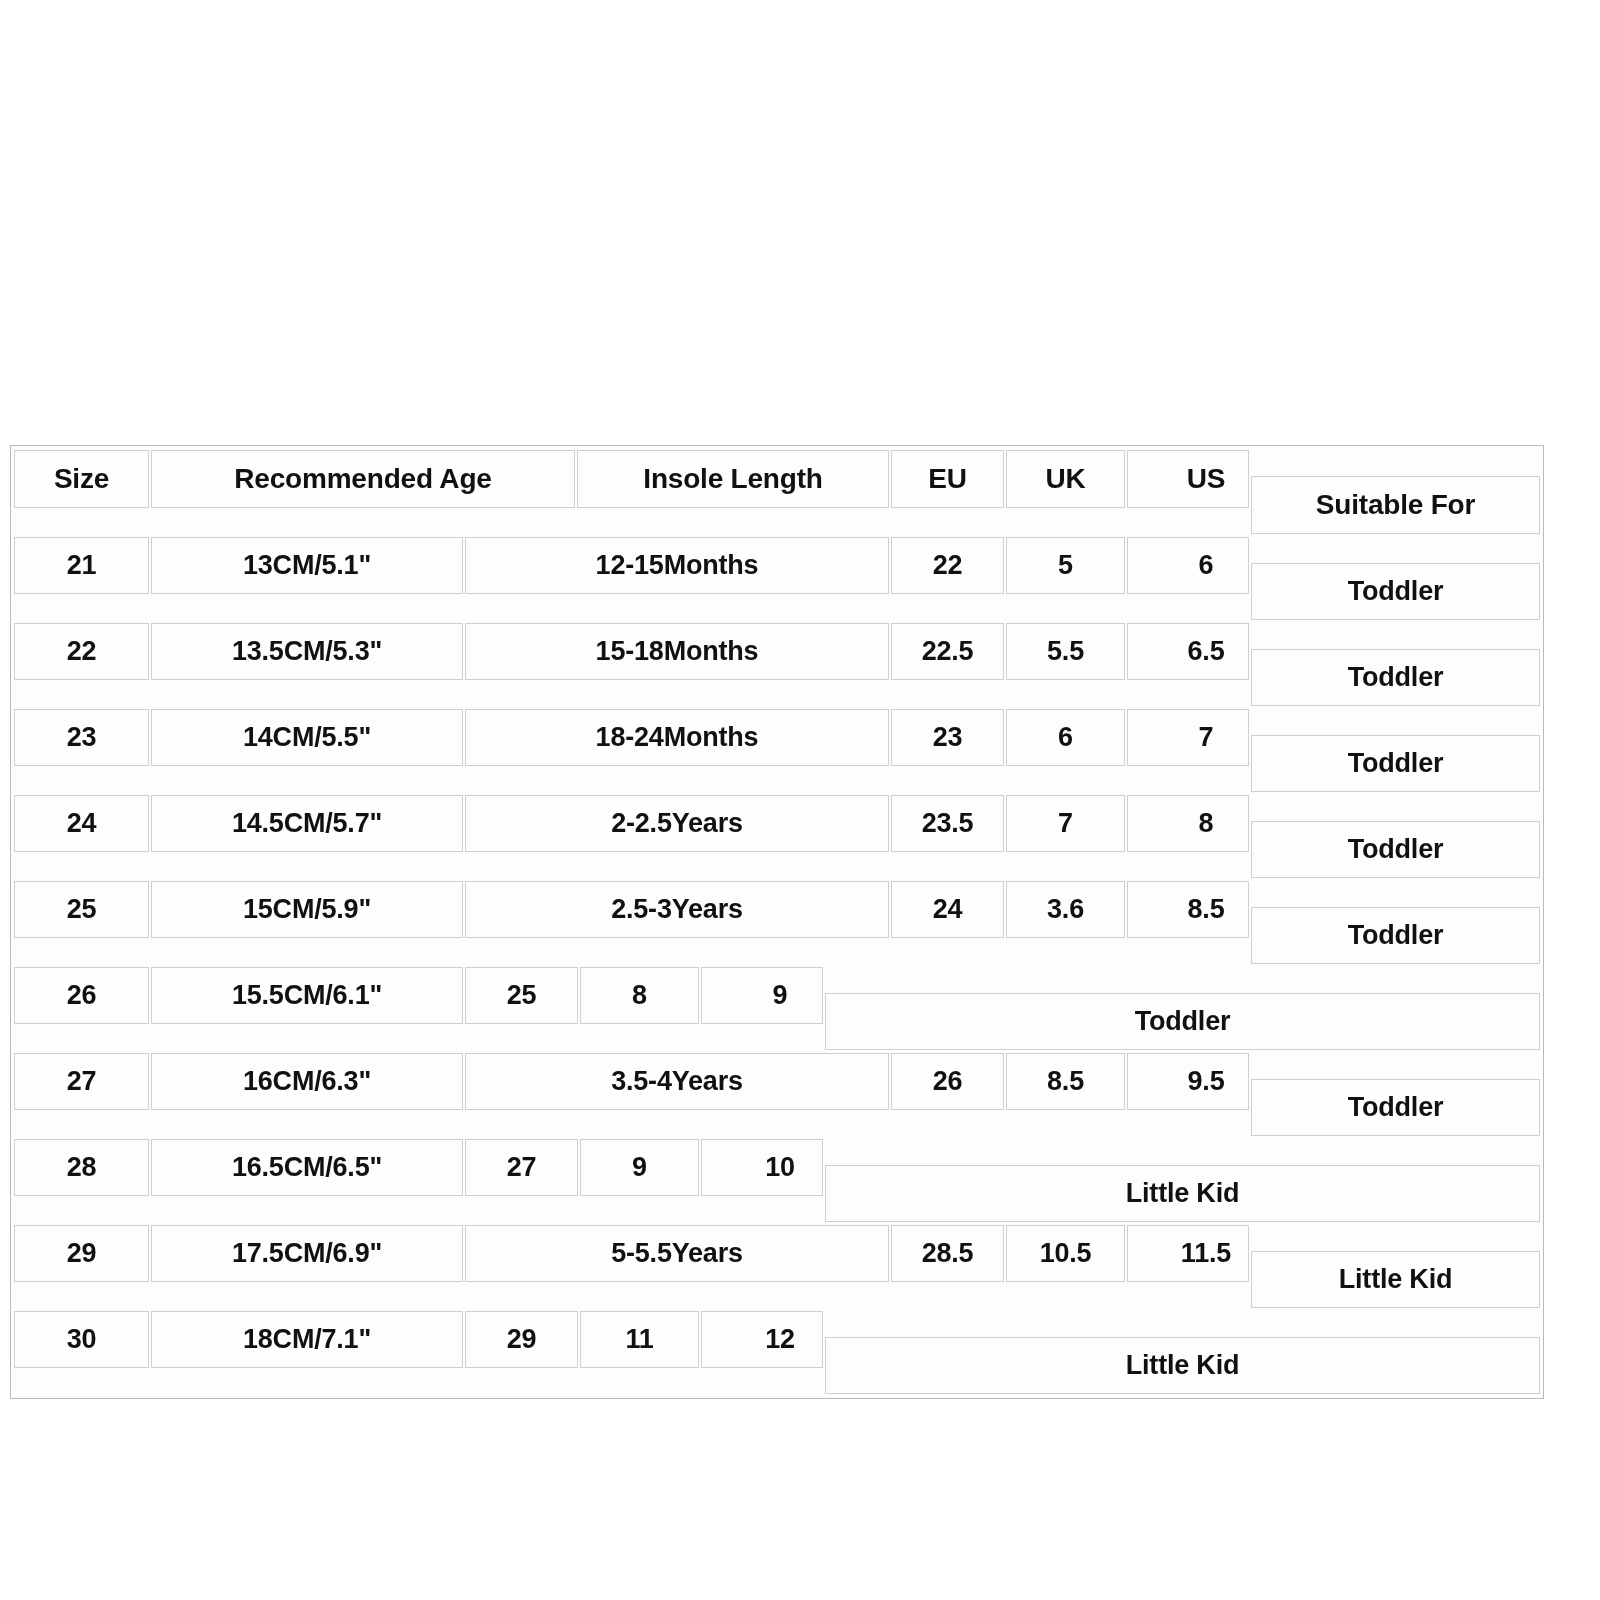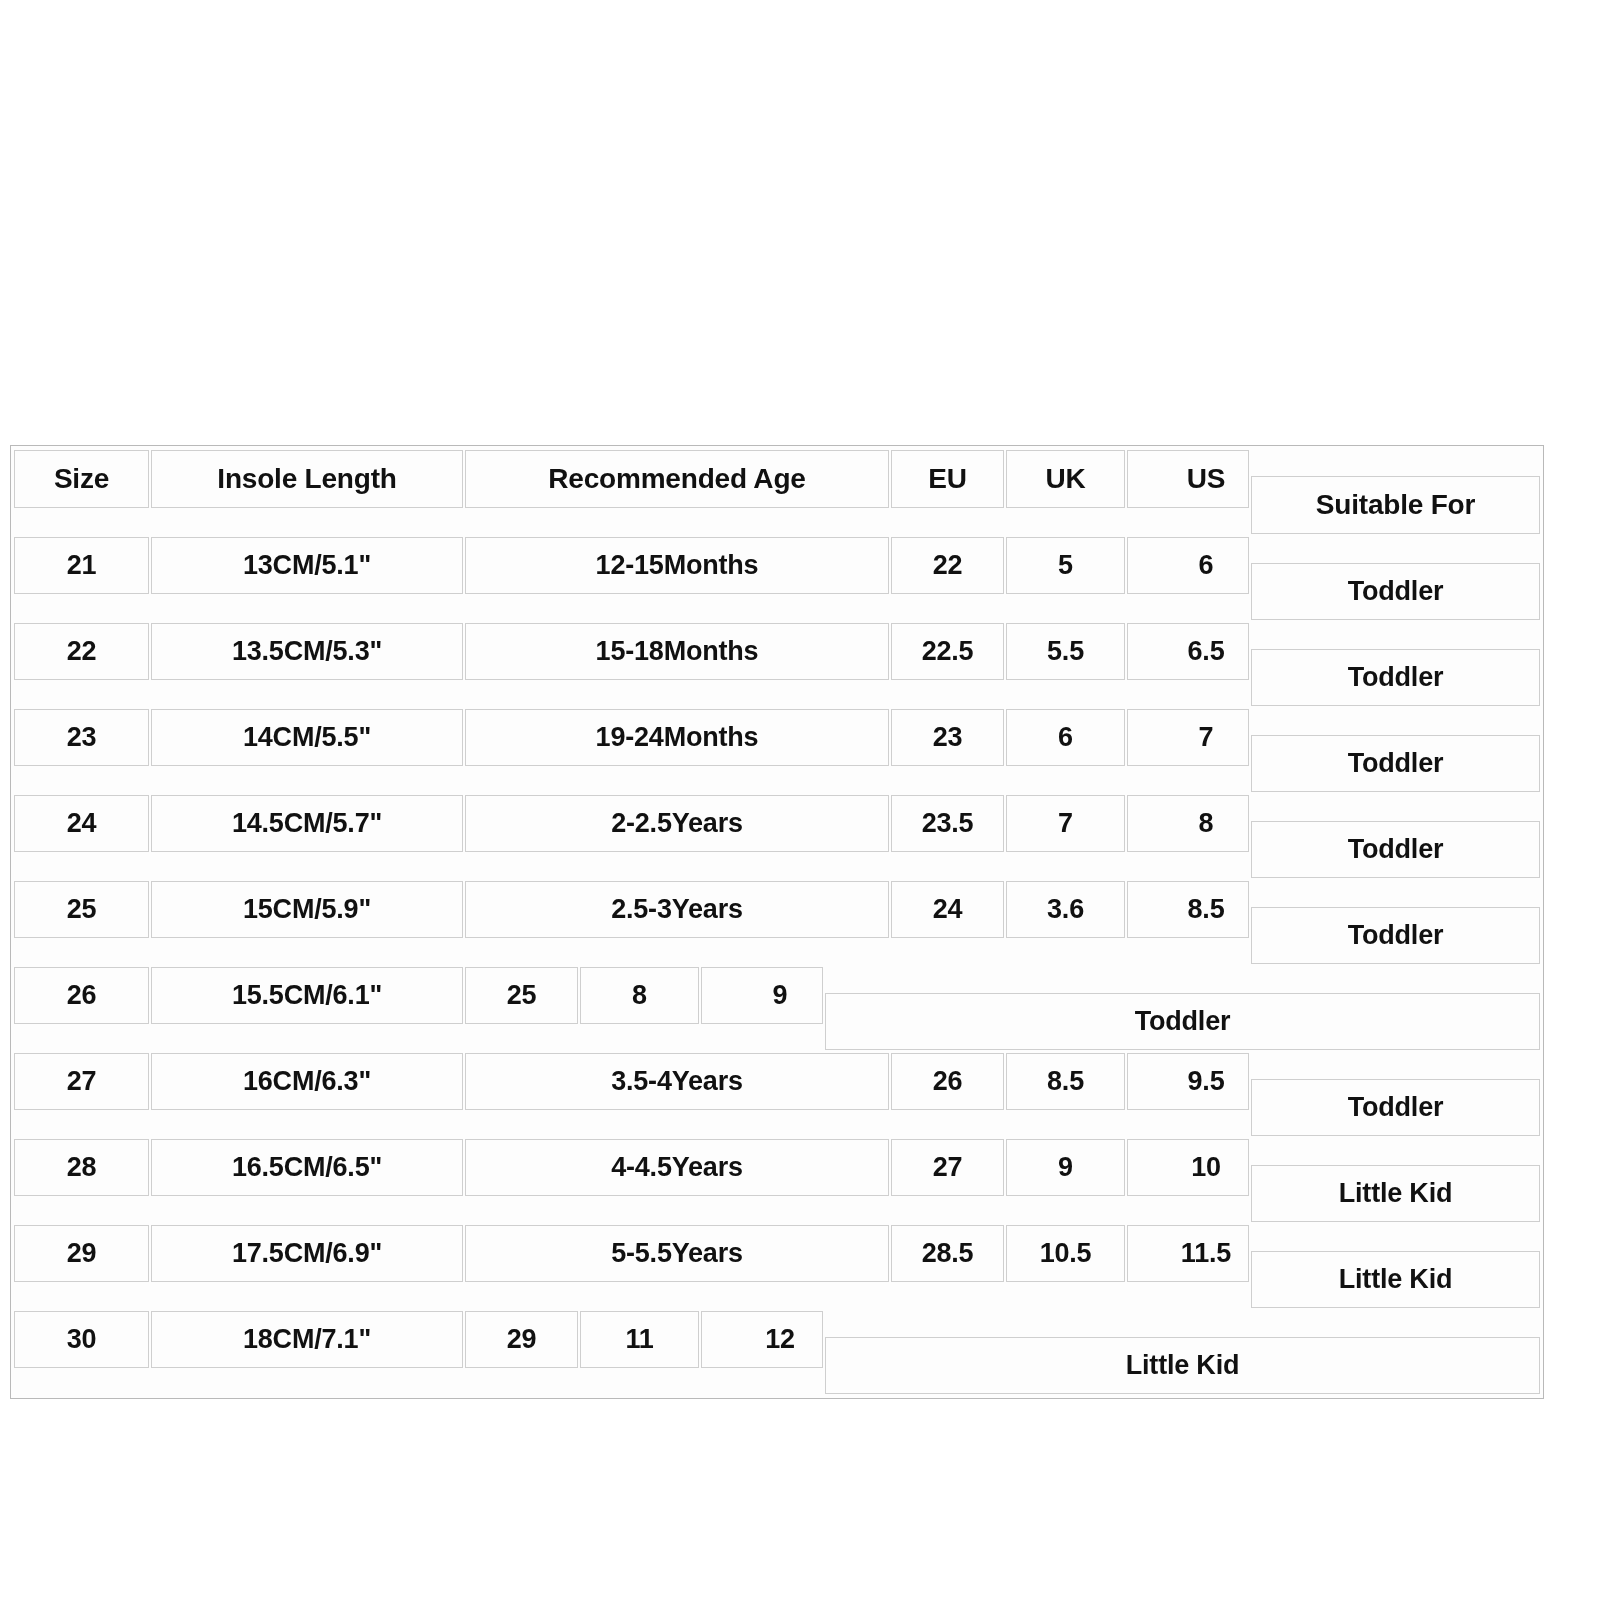--- a/index.html
+++ b/index.html
@@ -73,22 +73,22 @@
 </style>
 </head>
 <body>
 
 <div id="page">
 
   <div id="size-chart-table">
 
     <div class="chart-row header-row">
       <div class="chart-cell col-size">Size</div>
+      <div class="chart-cell col-age">Recommended Age</div>
       <div class="chart-cell col-insole">Insole Length</div>
-      <div class="chart-cell col-age">Recommended Age</div>
       <div class="chart-cell col-eu">EU</div>
       <div class="chart-cell col-uk">UK</div>
       <div class="chart-cell col-us">US</div>
       <div class="chart-cell col-suitable">Suitable For</div>
     </div>
 
     <div class="chart-row">
       <div class="chart-cell col-size">21</div>
       <div class="chart-cell col-insole">13CM/5.1"</div>
       <div class="chart-cell col-age">12-15Months</div>
@@ -104,21 +104,21 @@
       <div class="chart-cell col-age">15-18Months</div>
       <div class="chart-cell col-eu">22.5</div>
       <div class="chart-cell col-uk">5.5</div>
       <div class="chart-cell col-us">6.5</div>
       <div class="chart-cell col-suitable">Toddler</div>
     </div>
 
     <div class="chart-row">
       <div class="chart-cell col-size">23</div>
       <div class="chart-cell col-insole">14CM/5.5"</div>
-      <div class="chart-cell col-age">19-24Months</div>
+      <div class="chart-cell col-age">18-24Months</div>
       <div class="chart-cell col-eu">23</div>
       <div class="chart-cell col-uk">6</div>
       <div class="chart-cell col-us">7</div>
       <div class="chart-cell col-suitable">Toddler</div>
     </div>
 
     <div class="chart-row">
       <div class="chart-cell col-size">24</div>
       <div class="chart-cell col-insole">14.5CM/5.7"</div>
       <div class="chart-cell col-age">2-2.5Years</div>
@@ -153,21 +153,20 @@
       <div class="chart-cell col-age">3.5-4Years</div>
       <div class="chart-cell col-eu">26</div>
       <div class="chart-cell col-uk">8.5</div>
       <div class="chart-cell col-us">9.5</div>
       <div class="chart-cell col-suitable">Toddler</div>
     </div>
 
     <div class="chart-row">
       <div class="chart-cell col-size">28</div>
       <div class="chart-cell col-insole">16.5CM/6.5"</div>
-      <div class="chart-cell col-age">4-4.5Years</div>
       <div class="chart-cell col-eu">27</div>
       <div class="chart-cell col-uk">9</div>
       <div class="chart-cell col-us">10</div>
       <div class="chart-cell col-suitable">Little Kid</div>
     </div>
 
     <div class="chart-row">
       <div class="chart-cell col-size">29</div>
       <div class="chart-cell col-insole">17.5CM/6.9"</div>
       <div class="chart-cell col-age">5-5.5Years</div>

